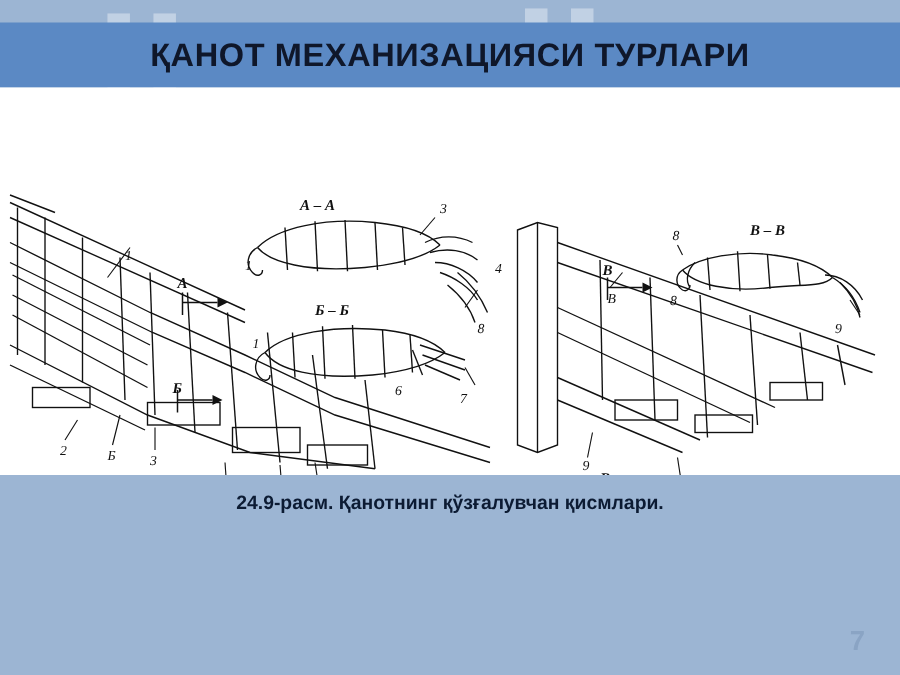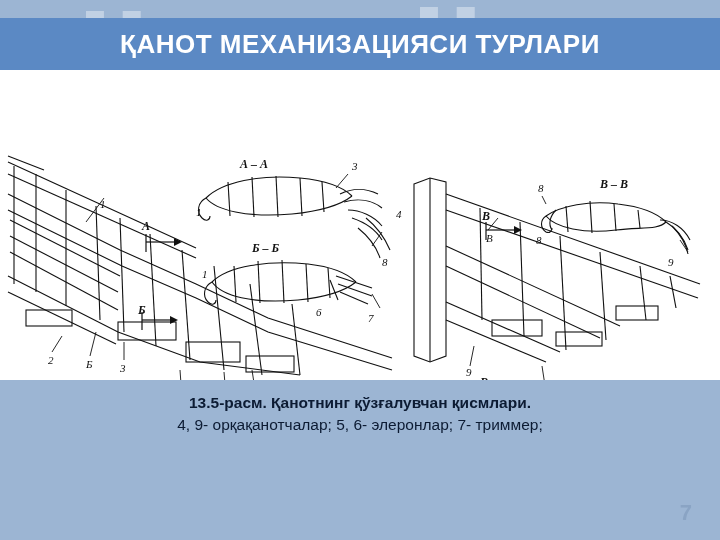--- a/index.html
+++ b/index.html
@@ -32,21 +32,21 @@
     font-size:1.15em;
   }
   
   .header{
     position:absolute;left:0;top:18px;width:720px;height:52px;
     background:#5b89c4;
     display:flex;align-items:center;justify-content:center;
     box-shadow:0 0 0 0 transparent;
   }
   .header-title{
-    color:#ffffff;
+    color:#0f172a;
     font-size:26px;
     font-weight:bold;
     letter-spacing:.5px;
     text-align:center;
     font-family:"Liberation Sans", sans-serif;
   }
   
   .figure-panel{
     position:absolute;left:0;top:70px;width:720px;height:310px;
     background:#ffffff;
@@ -292,19 +292,18 @@
       </g>
       <text class="lbl-b" x="600" y="118">В – В</text>
       <text class="lbl" x="538" y="122">8</text>
       <text class="lbl" x="536" y="174">8</text>
       <text class="lbl" x="668" y="196">9</text>
     </svg>
   </div>
 
 
   <div class="caption">
-    <span class="ln bold">13.5-расм. Қанотнинг қўзғалувчан қисмлари.</span>
-    <span class="ln">4, 9- орқақанотчалар; 5, 6- элеронлар; 7- триммер;</span>
+    <span class="ln bold">24.9-расм. Қанотнинг қўзғалувчан қисмлари.</span>
   </div>
 
   <div class="page-number">7</div>
 
 </div>
 
 </body></html>

